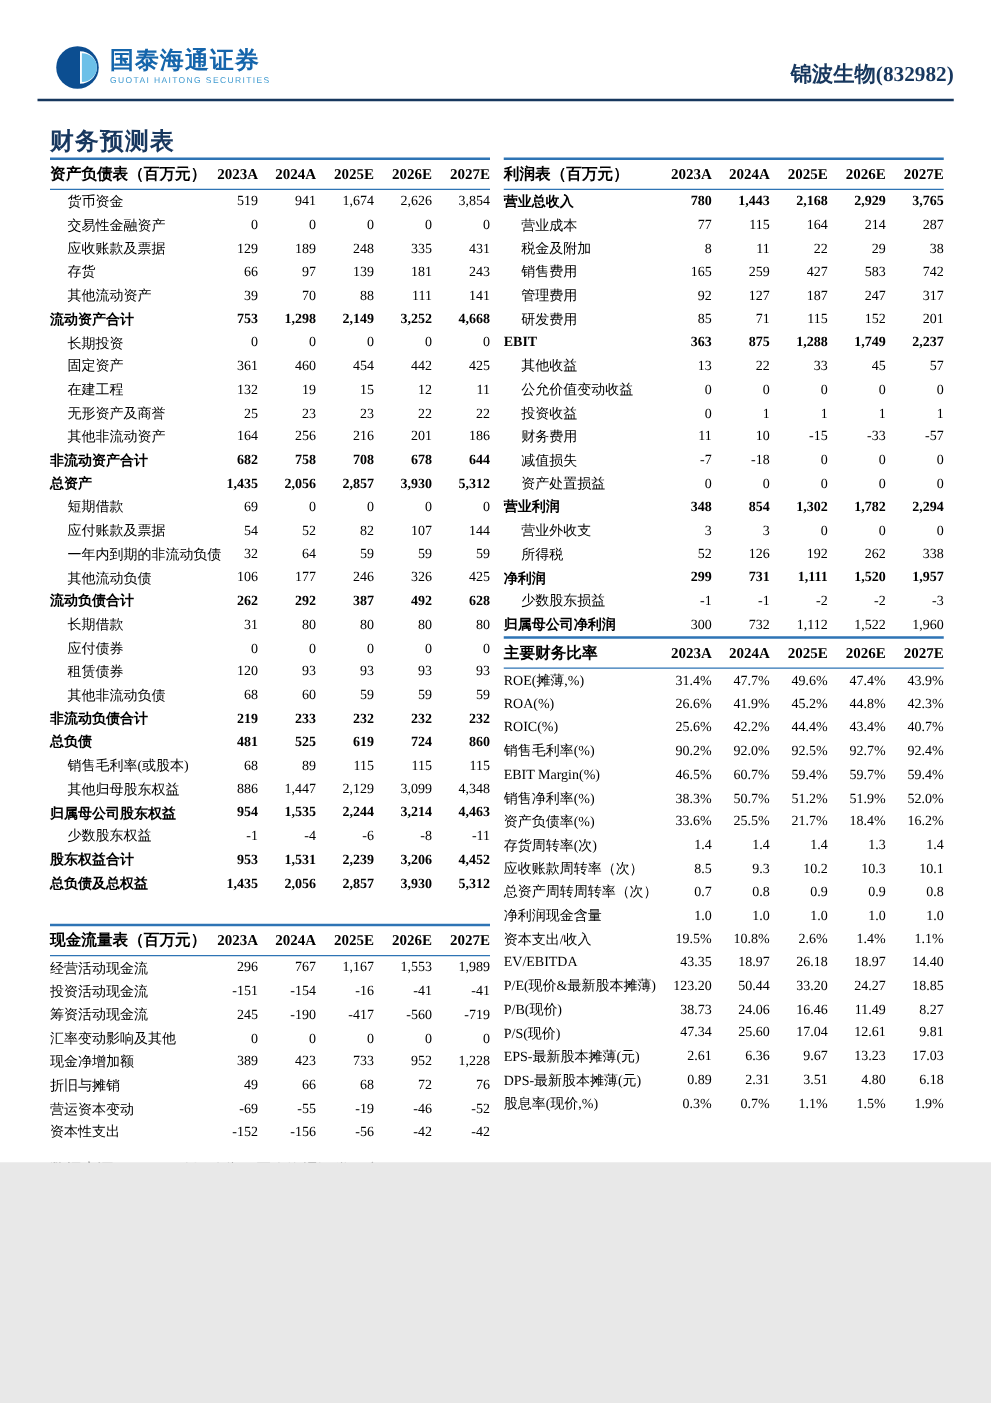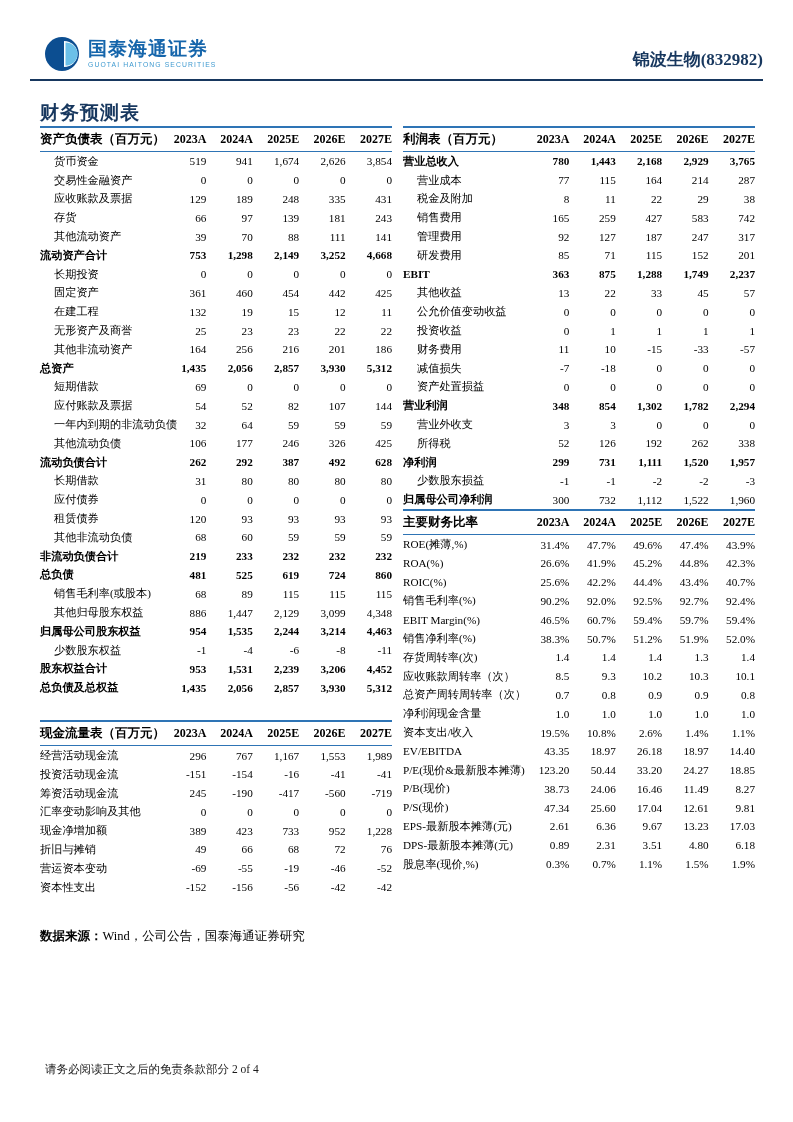--- a/index.html
+++ b/index.html
@@ -1,18 +1,18 @@
 <!DOCTYPE html>
 <html><head>
 <meta charset="utf-8">
 <style>
   * { margin:0; padding:0; box-sizing:border-box; }
   html,body { background:#e8e8e8; }
   .page {
-    position:relative; width:793px; height:1122px; margin:0 auto;
+    position:relative; width:793px; height:930px; margin:0 auto;
     background:#ffffff; overflow:hidden;
     font-family:"Liberation Serif","DejaVu Serif",serif; color:#000;
   }
   
   .hdr {
     position:absolute; left:30px; right:30px; top:36px;
     display:flex; justify-content:space-between; align-items:flex-end;
     padding-bottom:7px; border-bottom:2px solid #17375e;
   }
   .brand { display:flex; align-items:center; gap:8px; margin-left:14px; }
@@ -167,20 +167,28 @@
             </div>
             <div class="trow indent">
               <span class="tlabel">其他非流动资产</span>
               <span class="tval">164</span>
               <span class="tval">256</span>
               <span class="tval">216</span>
               <span class="tval">201</span>
               <span class="tval">186</span>
             </div>
             <div class="trow bold">
+              <span class="tlabel">非流动资产合计</span>
+              <span class="tval">682</span>
+              <span class="tval">758</span>
+              <span class="tval">708</span>
+              <span class="tval">678</span>
+              <span class="tval">644</span>
+            </div>
+            <div class="trow bold">
               <span class="tlabel">总资产</span>
               <span class="tval">1,435</span>
               <span class="tval">2,056</span>
               <span class="tval">2,857</span>
               <span class="tval">3,930</span>
               <span class="tval">5,312</span>
             </div>
             <div class="trow indent">
               <span class="tlabel">短期借款</span>
               <span class="tval">69</span>
@@ -616,20 +624,28 @@
             </div>
             <div class="trow">
               <span class="tlabel">销售净利率(%)</span>
               <span class="tval">38.3%</span>
               <span class="tval">50.7%</span>
               <span class="tval">51.2%</span>
               <span class="tval">51.9%</span>
               <span class="tval">52.0%</span>
             </div>
             <div class="trow">
+              <span class="tlabel">资产负债率(%)</span>
+              <span class="tval">33.6%</span>
+              <span class="tval">25.5%</span>
+              <span class="tval">21.7%</span>
+              <span class="tval">18.4%</span>
+              <span class="tval">16.2%</span>
+            </div>
+            <div class="trow">
               <span class="tlabel">存货周转率(次)</span>
               <span class="tval">1.4</span>
               <span class="tval">1.4</span>
               <span class="tval">1.4</span>
               <span class="tval">1.3</span>
               <span class="tval">1.4</span>
             </div>
             <div class="trow">
               <span class="tlabel">应收账款周转率（次）</span>
               <span class="tval">8.5</span>

